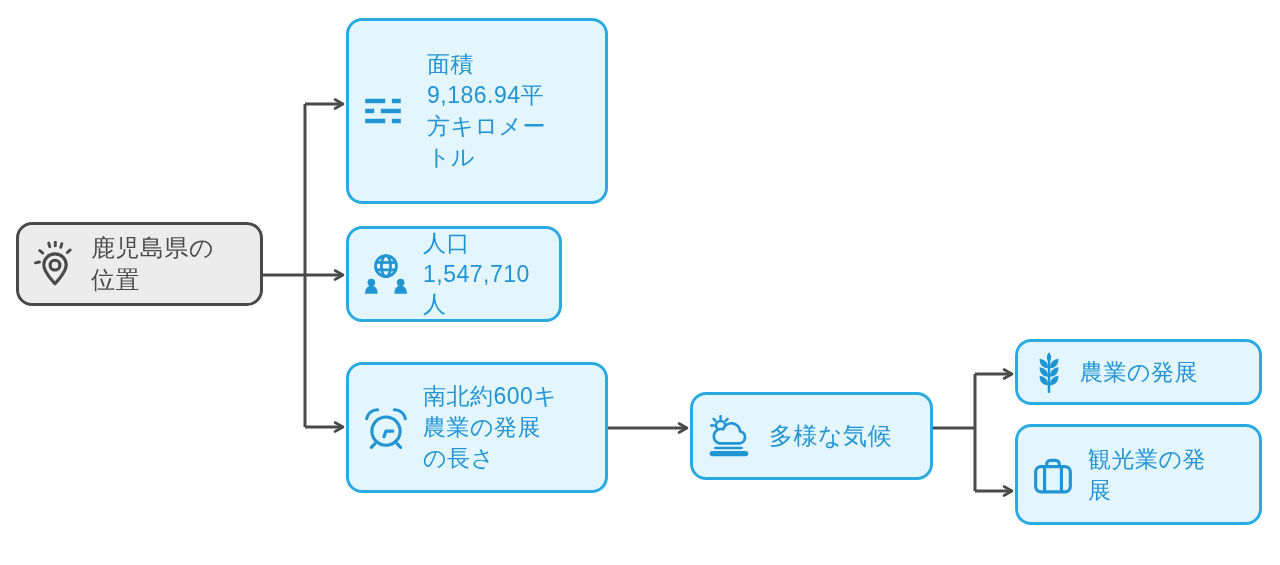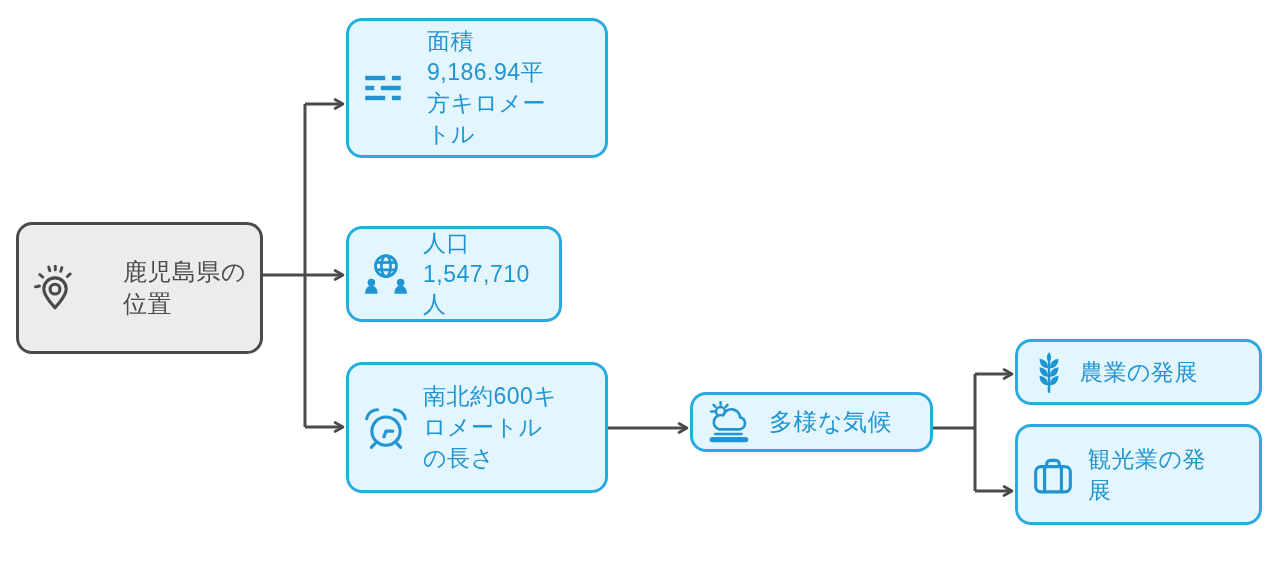--- a/index.html
+++ b/index.html
@@ -22,25 +22,25 @@
   }
   .node-blue{border-color:var(--blue-border);background:var(--blue-fill);color:var(--blue-text);}
   .node-gray{border-color:var(--gray-border);background:var(--gray-fill);color:var(--gray-text);}
   .node .icon{flex:0 0 auto;display:flex;align-items:center;justify-content:center;}
   .label{
     white-space:pre-line;font-size:23px;line-height:1.34;font-weight:500;
     letter-spacing:.5px;
   }
   .label-lg{font-size:24px;}
   
-  #node-root       {left:16px;  top:222px; width:247px; height:132px;justify-content:space-between;}
-  #node-area       {left:346px; top:18px;  width:262px; height:140px;gap:24px;}
+  #node-root       {left:16px;  top:222px; width:247px; height:84px;}
+  #node-area       {left:346px; top:18px;  width:262px; height:186px;gap:24px;}
   #node-population {left:346px; top:226px; width:216px; height:96px;}
   #node-length     {left:346px; top:362px; width:262px; height:131px;}
-  #node-climate    {left:690px; top:392px; width:243px; height:60px;}
+  #node-climate    {left:690px; top:392px; width:243px; height:88px;}
   #node-agriculture{left:1015px;top:339px; width:247px; height:66px;}
   #node-tourism    {left:1015px;top:424px; width:247px; height:101px;}
   svg .stroke-blue{stroke:var(--blue-text);}
   svg .fill-blue{fill:var(--blue-text);}
   svg .stroke-gray{stroke:var(--gray-text);}
 </style>
 </head>
 <body>
 
 <div class="canvas">
@@ -129,21 +129,21 @@
           <circle cx="22" cy="25" r="13.5"></circle>
           <path d="M3.5 13 A10.5 10.5 0 0 1 14 4.5"></path>
           <path d="M30 4.5 A10.5 10.5 0 0 1 40.5 13"></path>
           <line x1="11.5" y1="37" x2="8" y2="40.5"></line>
           <line x1="32.5" y1="37" x2="36" y2="40.5"></line>
           <path d="M22 25 H28.5 M22 25 L20 30.5"></path>
         </g>
       </svg>
     </span>
     <span class="label">南北約600キ
-ロメートル
+農業の発展
 の長さ</span>
   </div>
 
   <div class="node node-blue" id="node-climate">
     <span class="icon">
       <svg width="48" height="42" viewBox="0 0 46 40" xmlns="http://www.w3.org/2000/svg">
         <g class="stroke-blue" stroke="#2095d2" stroke-width="2.4" stroke-linecap="round" fill="none">
           <line x1="13" y1="0.9" x2="13" y2="3.4"></line>
           <line x1="4" y1="10" x2="6.6" y2="10"></line>
           <line x1="6.3" y1="3.6" x2="8.1" y2="5.4"></line>

